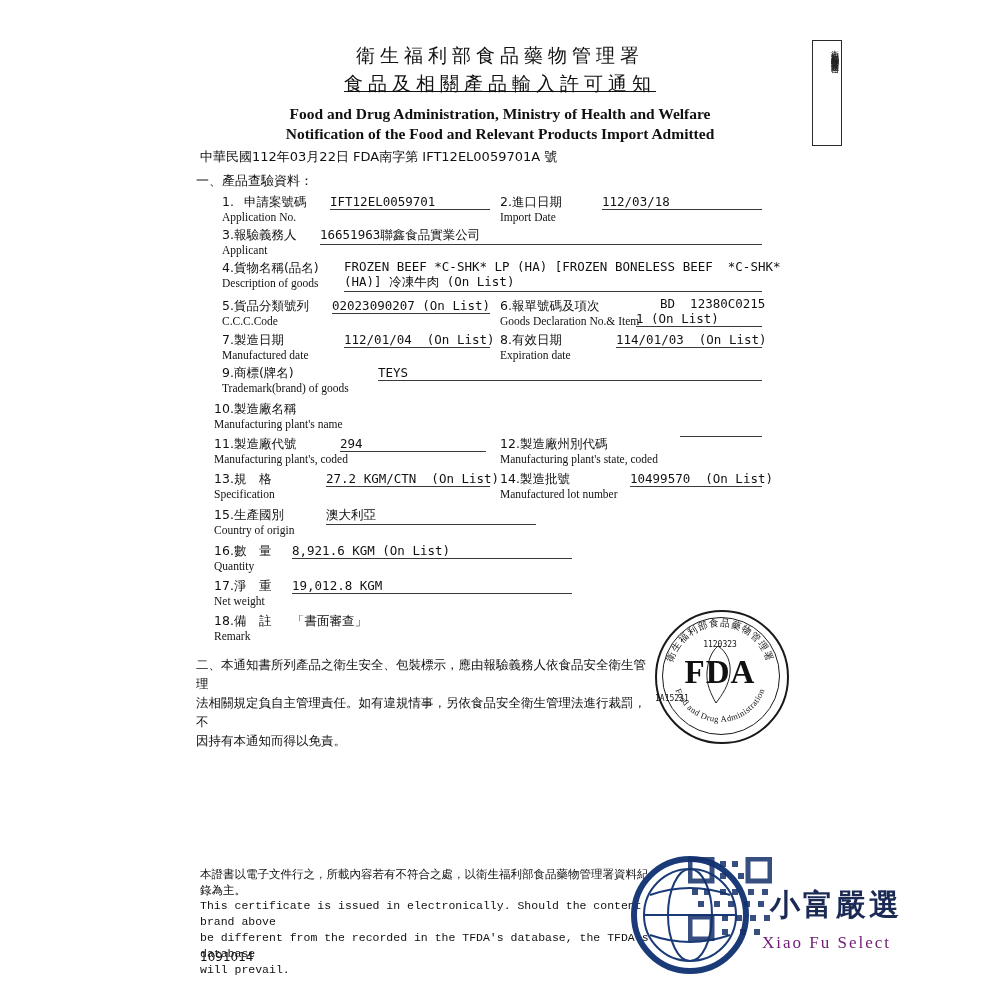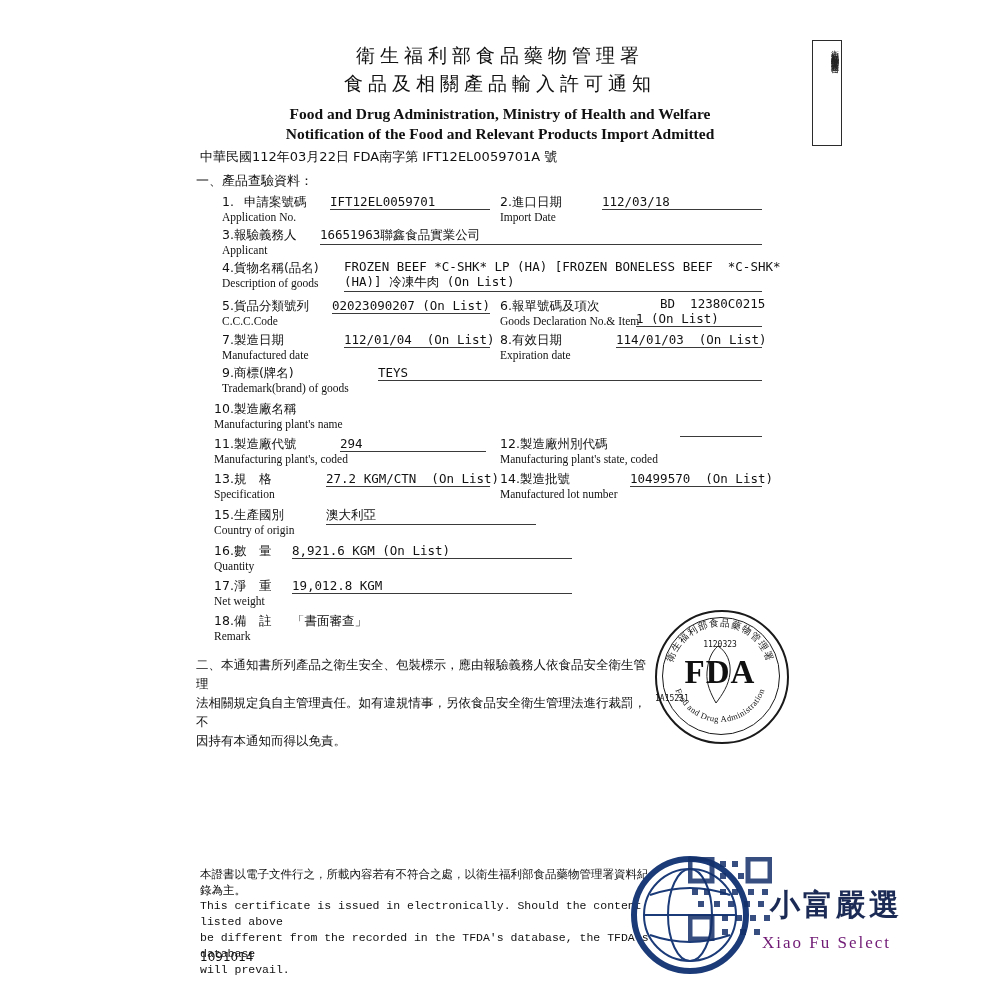--- a/index.html
+++ b/index.html
@@ -9,21 +9,21 @@
     font-family:"Liberation Serif", serif;
     color:#111;
     position:relative;
     overflow:hidden;
   }
   .page{position:absolute;left:0;top:0;width:1000px;height:1000px;}
 
   
   .hdr{position:absolute;left:0;top:42px;width:1000px;text-align:center;}
   .hdr .cn1{font-family:"DejaVu Serif",serif;font-size:19px;letter-spacing:5px;line-height:26px;}
-  .hdr .cn2{font-family:"DejaVu Serif",serif;font-size:19px;letter-spacing:5px;line-height:26px;margin-top:2px;}
+  .hdr .cn2{font-family:"DejaVu Serif",serif;font-size:19px;letter-spacing:5px;line-height:26px;margin-top:2px;text-decoration:underline;}
   .hdr .en1{font-family:"Liberation Serif",serif;font-size:15.5px;font-weight:bold;margin-top:8px;line-height:20px;text-align:center;}
   .hdr .en2{font-family:"Liberation Serif",serif;font-size:15.5px;font-weight:bold;line-height:20px;text-align:center;}
 
   
   .vstamp{
     position:absolute;left:812px;top:40px;width:30px;height:106px;
     border:1px solid #2b2b2b;
     font-family:"DejaVu Sans",sans-serif;font-size:8px;line-height:9px;
     color:#222;padding:3px 2px;box-sizing:border-box;
     writing-mode:vertical-rl;text-orientation:upright;letter-spacing:1px;
@@ -225,21 +225,21 @@
       <path d="M63 36 c9 6 13 16 12 27 c-1 12 -8 22 -14 30 c-5 -9 -10 -19 -9 -31 c1 -11 4 -20 11 -26 z" fill="none" stroke="#222" stroke-width="1"></path>
     </svg>
     <div class="num1">1120323</div>
     <div class="fda">FDA</div>
     <div class="num2">1A15231</div>
   </div>
 
   <div class="footer">
     <div>本證書以電子文件行之，所載內容若有不符合之處，以衛生福利部食品藥物管理署資料紀</div>
     <div>錄為主。</div>
-    <div class="en">This certificate is issued in electronically. Should the content listed above</div>
+    <div class="en">This certificate is issued in electronically. Should the content brand above</div>
     <div class="en">be different from the recorded in the TFDA's database, the TFDA's database</div>
     <div class="en">will prevail.</div>
   </div>
   <div class="docnum">1091014</div>
 
   <div class="wm">
     <svg class="globe" viewBox="0 0 120 120">
       <circle cx="60" cy="60" r="56" fill="none" stroke="#1a3a78" stroke-width="6"></circle>
       <circle cx="60" cy="60" r="46" fill="none" stroke="#1a3a78" stroke-width="2"></circle>
       <ellipse cx="60" cy="60" rx="22" ry="46" fill="none" stroke="#1a3a78" stroke-width="2"></ellipse>

